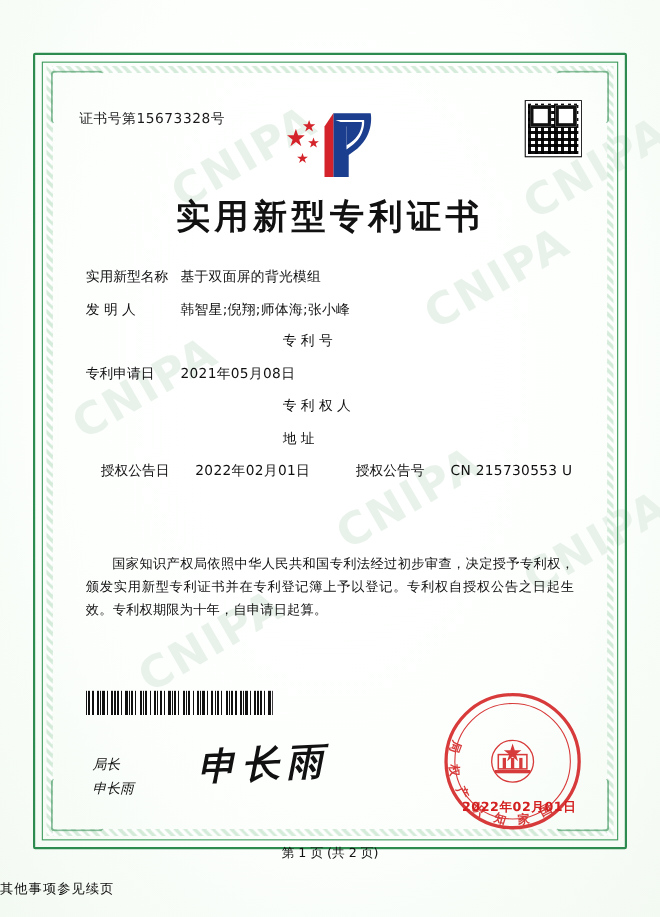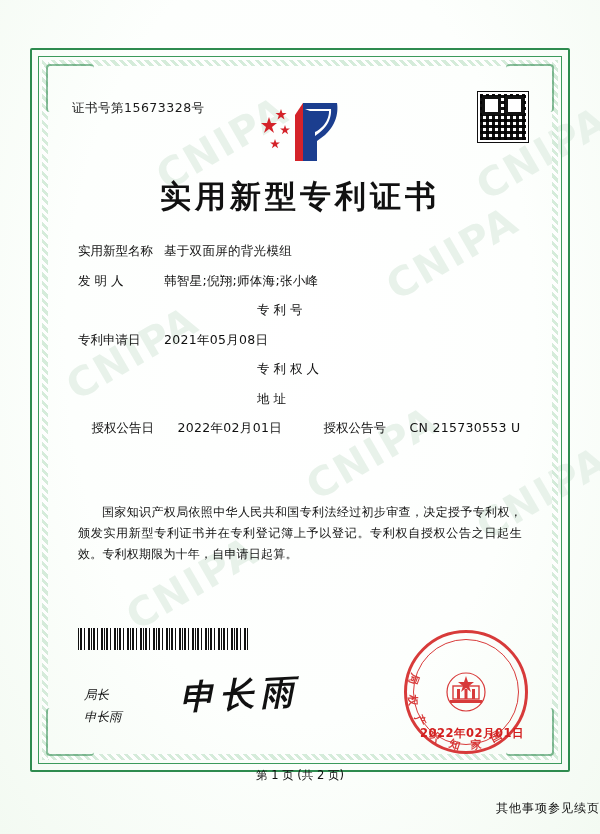--- a/index.html
+++ b/index.html
@@ -184,21 +184,21 @@
     color:#d32020;font-size:11.5px;font-weight:bold;
     letter-spacing:.5px;
   }
 
   .page-no{
     position:absolute;left:0;right:0;top:768px;
     text-align:center;font-size:11.5px;color:#111;
   }
   .footer-note{
     position:absolute;left:0;right:0;top:800px;
-    text-align:right;font-size:12px;color:#111;letter-spacing:1px;
+    text-align:left;font-size:12px;color:#111;letter-spacing:1px;
   }
 </style>
 </head>
 <body>
 
 <div class="page">
 
   <div class="watermark wm1">CNIPA</div>
   <div class="watermark wm2">CNIPA</div>
   <div class="watermark wm3">CNIPA</div>

